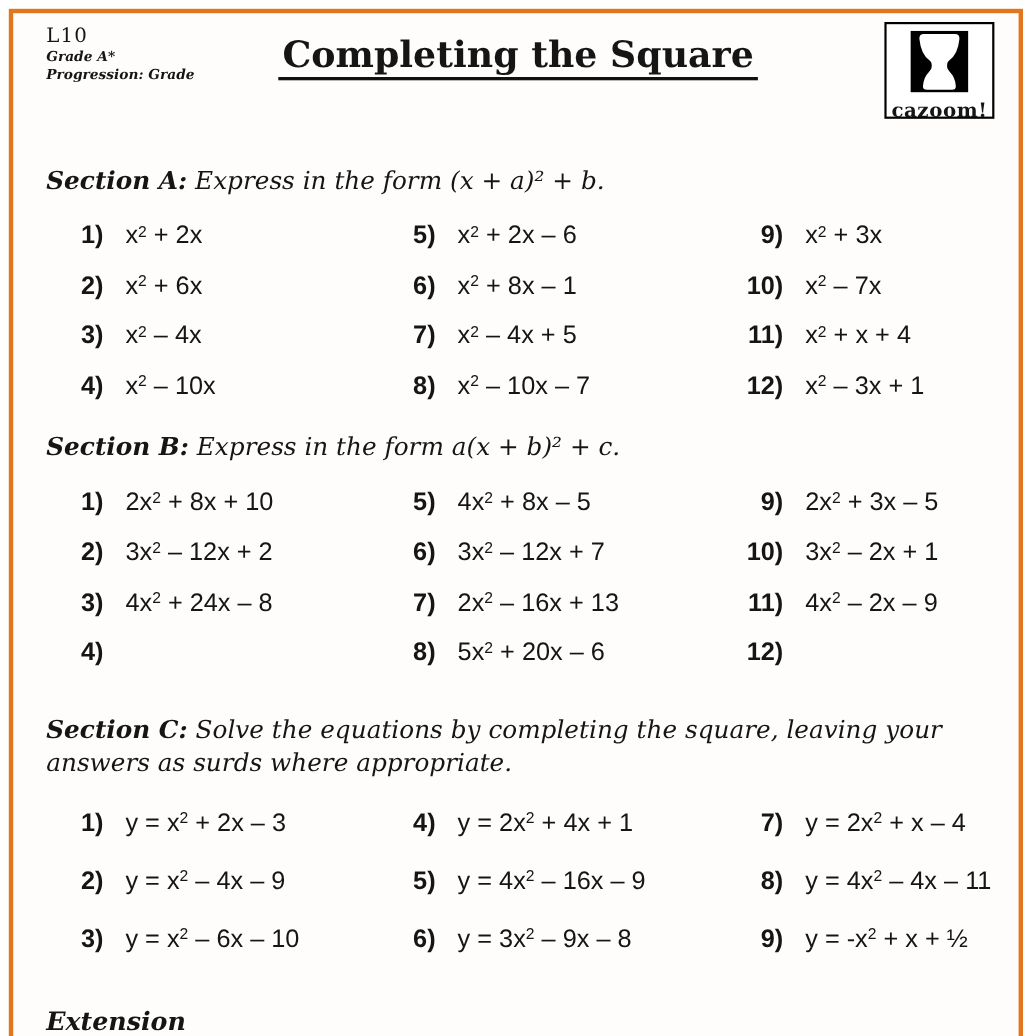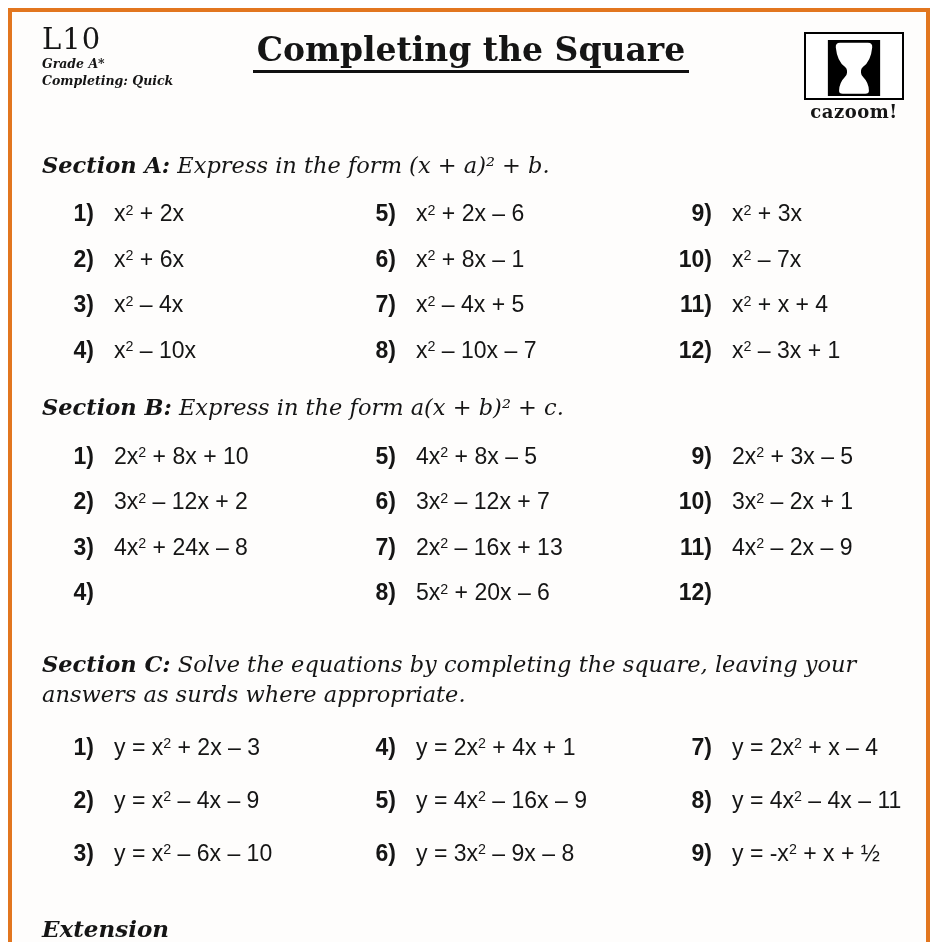--- a/index.html
+++ b/index.html
@@ -28,21 +28,21 @@
     position: relative;
     height: 104px;
   }
   .header-left {
     position: absolute;
     left: 4px;
     top: 2px;
   }
   .level {
     font-family: "DejaVu Serif", serif;
-    font-size: 29px;
+    font-size: 18px;
     letter-spacing: 1px;
   }
   .meta {
     font-family: "DejaVu Serif", serif;
     font-style: italic;
     font-weight: bold;
     font-size: 12.5px;
     line-height: 1.35;
   }
   .title-wrap {
@@ -57,23 +57,23 @@
     font-family: "DejaVu Serif", serif;
     font-weight: bold;
     font-size: 33px;
     border-bottom: 3px solid #111;
     padding: 0 4px 1px 4px;
     text-align: center;
   }
   .logo-box {
     position: absolute;
     right: 0px;
-    top: 12px;
+    top: 0px;
     width: 100px;
-    height: 68px;
+    height: 88px;
     box-sizing: border-box;
     border: 2px solid #000;
     background: #fff;
     text-align: center;
     padding-top: 6px;
   }
   .logo-drum {
     display: inline-block;
     line-height: 0;
   }
@@ -151,21 +151,21 @@
 </style>
 </head>
 <body>
 
 <div class="sheet">
 
   <div class="header">
     <div class="header-left">
       <div class="level">L10</div>
       <div class="meta">Grade A*</div>
-      <div class="meta">Completing: Quick</div>
+      <div class="meta">Progression: Grade</div>
     </div>
     <div class="title-wrap">
       <span class="title">Completing the Square</span>
     </div>
     <div class="logo-box">
       <span class="logo-drum">
         <svg width="54" height="56" viewBox="0 0 56 60">
           <rect x="0" y="0" width="56" height="60" fill="#000"></rect>
           <path fill="#fff" d="M13 3 H43 Q48 3 47.5 8 Q46 23 37.5 29 Q35.5 30.5 35.5 33 L35.5 35 Q35.5 37.5 38 40 Q43.5 45.5 44 54 Q44.2 57.5 40 57.5 H16 Q11.8 57.5 12 54 Q12.5 45.5 18 40 Q20.5 37.5 20.5 35 L20.5 33 Q20.5 30.5 18.5 29 Q10 23 8.5 8 Q8 3 13 3 Z"></path>
         </svg>

